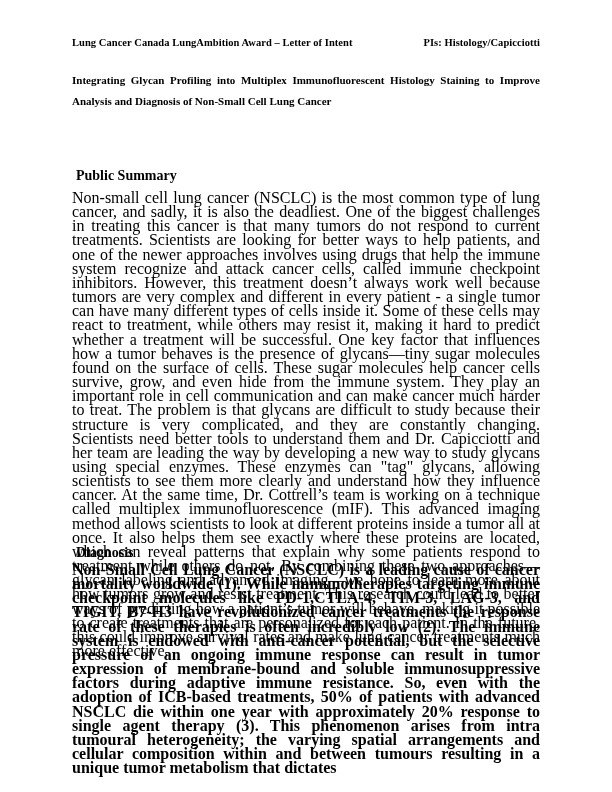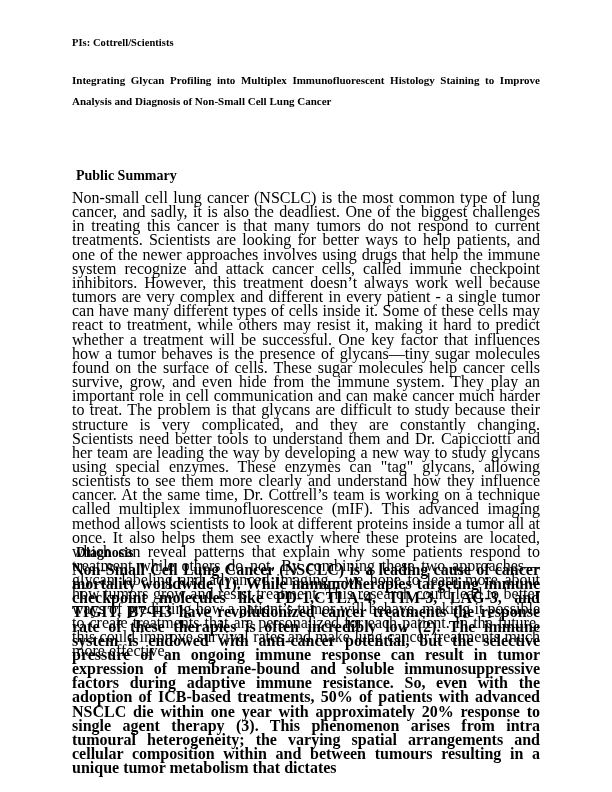--- a/index.html
+++ b/index.html
@@ -66,21 +66,22 @@
       hyphens: none;
     }
     .p-summary { top: 191px; }
     .p-rationale { top: 563px; font-weight: bold; }
   </style>
 </head>
 <body>
 
 <div class="page">
   <div class="running-header">
-    <span>PIs: Cottrell/Scientists</span>
+    <span>Lung Cancer Canada LungAmbition Award – Letter of Intent</span>
+    <span>PIs: Histology/Capicciotti</span>
   </div>
 
   <h1 class="title">Integrating Glycan Profiling into Multiplex Immunofluorescent Histology Staining to Improve Analysis and Diagnosis of Non-Small Cell Lung Cancer</h1>
 
   <h2 class="section-heading h-summary">Public Summary</h2>
   <p class="para p-summary">Non-small cell lung cancer (NSCLC) is the most common type of lung cancer, and sadly, it is also the deadliest. One of the biggest challenges in treating this cancer is that many tumors do not respond to current treatments. Scientists are looking for better ways to help patients, and one of the newer approaches involves using drugs that help the immune system recognize and attack cancer cells, called immune checkpoint inhibitors. However, this treatment doesn’t always work well because tumors are very complex and different in every patient - a single tumor can have many different types of cells inside it. Some of these cells may react to treatment, while others may resist it, making it hard to predict whether a treatment will be successful. One key factor that influences how a tumor behaves is the presence of glycans—tiny sugar molecules found on the surface of cells. These sugar molecules help cancer cells survive, grow, and even hide from the immune system. They play an important role in cell communication and can make cancer much harder to treat. The problem is that glycans are difficult to study because their structure is very complicated, and they are constantly changing. Scientists need better tools to understand them and Dr. Capicciotti and her team are leading the way by developing a new way to study glycans using special enzymes. These enzymes can "tag" glycans, allowing scientists to see them more clearly and understand how they influence cancer. At the same time, Dr. Cottrell’s team is working on a technique called multiplex immunofluorescence (mIF). This advanced imaging method allows scientists to look at different proteins inside a tumor all at once. It also helps them see exactly where these proteins are located, which can reveal patterns that explain why some patients respond to treatment while others do not. By combining these two approaches—glycan labeling and advanced imaging—we hope to learn more about how tumors grow and resist treatment. This research could lead to better ways of predicting how a patient’s tumor will behave, making it possible to create treatments that are personalized for each patient. In the future, this could improve survival rates and make lung cancer treatments much more effective.</p>
 
   <h2 class="section-heading h-rationale">Diagnosis</h2>
   <p class="para p-rationale">Non-Small Cell Lung Cancer (NSCLC) is a leading cause of cancer mortality worldwide (1). While immunotherapies targeting immune checkpoint molecules like PD-1,CTLA-4, TIM-3, LAG-3, and TIGIT, B7-H3 have revolutionized cancer treatments the response rate of these therapies is often incredibly low (2). The immune system is endowed with anti-cancer potential, but the selective pressure of an ongoing immune response can result in tumor expression of membrane-bound and soluble immunosuppressive factors during adaptive immune resistance. So, even with the adoption of ICB-based treatments, 50% of patients with advanced NSCLC die within one year with approximately 20% response to single agent therapy (3). This phenomenon arises from intra tumoural heterogeneity; the varying spatial arrangements and cellular composition within and between tumours resulting in a unique tumor metabolism that dictates</p>
 </div>

